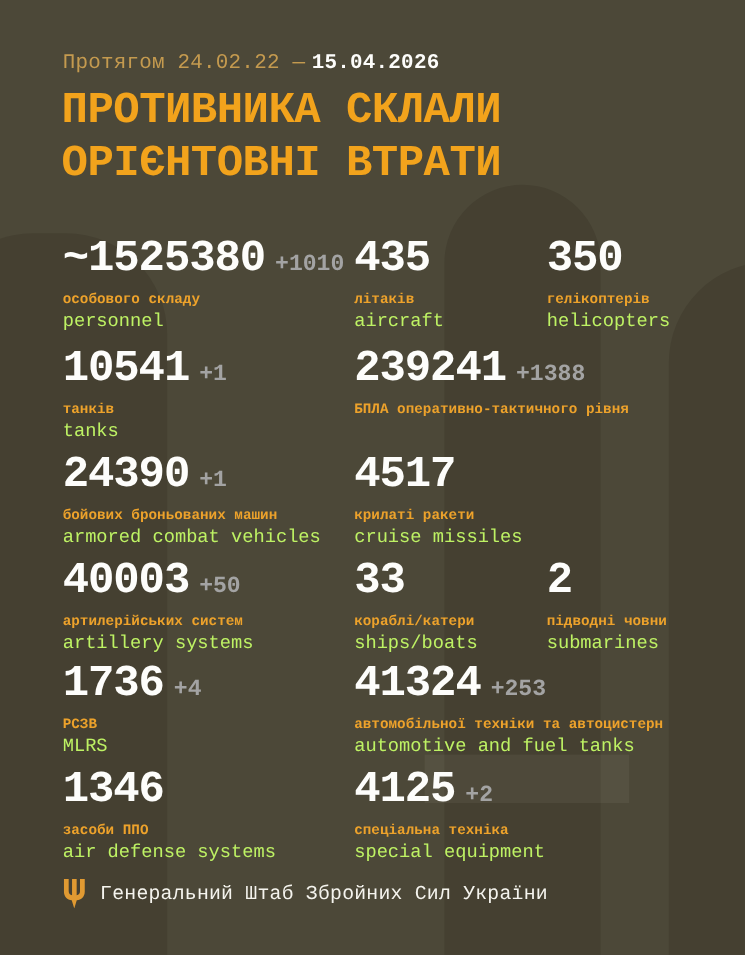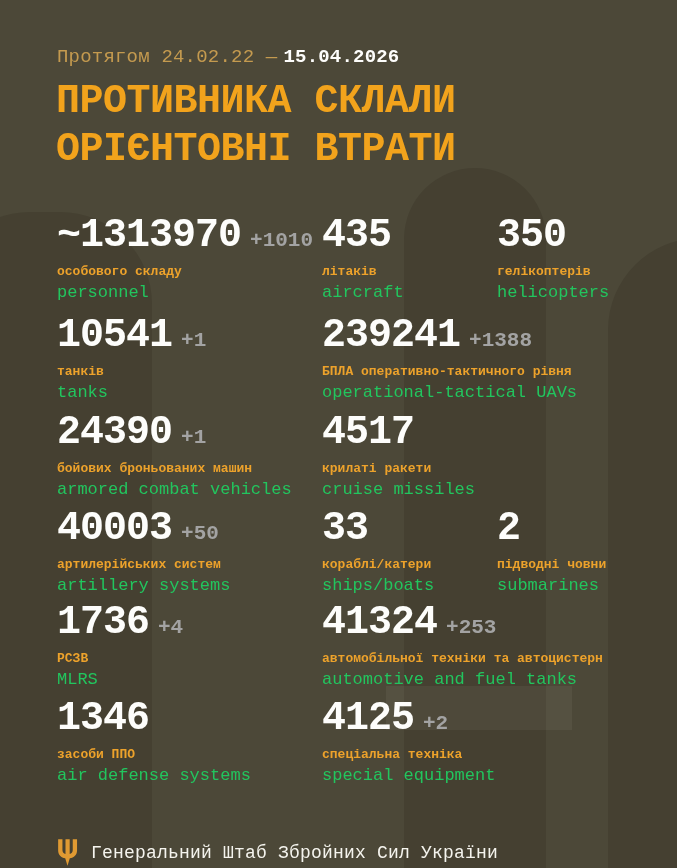--- a/index.html
+++ b/index.html
@@ -42,25 +42,25 @@
     font-size: 21px; font-weight: 700;
     color: #a3a3a3; margin-left: 9px; letter-spacing: 0;
   }
   .lua {
     margin-top: 5px;
     font-size: 13px; line-height: 20px; font-weight: 600;
     color: #EDA22B; white-space: nowrap;
   }
   .len {
     font-size: 17px; line-height: 21px; font-weight: 400;
-    color: #22c55e; white-space: nowrap;
+    color: #bef264; white-space: nowrap;
   }
 
   .footer {
-    position: absolute; left: 57px; top: 839px;
+    position: absolute; left: 57px; top: 799px;
     display: flex; align-items: center;
   }
   .footer .tr-icon { width: 21px; height: 27px; margin-right: 13px; flex: 0 0 auto; }
   .footer .src {
     font-size: 18px; font-weight: 500; color: #F5F4EE; letter-spacing: 0.2px;
     white-space: nowrap;
   }
 </style>
 </head>
 <body>
@@ -77,21 +77,21 @@
   <div class="period">
     <span>Протягом 24.02.22 —</span><span class="date">15.04.2026</span>
   </div>
 
   <div class="title">
     <div>ПРОТИВНИКА СКЛАЛИ</div>
     <div>ОРІЄНТОВНІ ВТРАТИ</div>
   </div>
 
   <div class="cell" style="left:57px; top:215px">
-    <div class="num-line"><span class="num">~1313970</span><span class="delta">+1010</span></div>
+    <div class="num-line"><span class="num">~1525380</span><span class="delta">+1010</span></div>
     <div class="lua">особового складу</div>
     <div class="len">personnel</div>
   </div>
   <div class="cell" style="left:322px; top:215px">
     <div class="num-line"><span class="num">435</span><span class="delta"></span></div>
     <div class="lua">літаків</div>
     <div class="len">aircraft</div>
   </div>
   <div class="cell" style="left:497px; top:215px">
     <div class="num-line"><span class="num">350</span><span class="delta"></span></div>
@@ -100,21 +100,20 @@
   </div>
 
   <div class="cell" style="left:57px; top:315px">
     <div class="num-line"><span class="num">10541</span><span class="delta">+1</span></div>
     <div class="lua">танків</div>
     <div class="len">tanks</div>
   </div>
   <div class="cell" style="left:322px; top:315px">
     <div class="num-line"><span class="num">239241</span><span class="delta">+1388</span></div>
     <div class="lua">БПЛА оперативно-тактичного рівня</div>
-    <div class="len">operational-tactical UAVs</div>
   </div>
 
   <div class="cell" style="left:57px; top:412px">
     <div class="num-line"><span class="num">24390</span><span class="delta">+1</span></div>
     <div class="lua">бойових броньованих машин</div>
     <div class="len">armored combat vehicles</div>
   </div>
   <div class="cell" style="left:322px; top:412px">
     <div class="num-line"><span class="num">4517</span><span class="delta"></span></div>
     <div class="lua">крилаті ракети</div>

